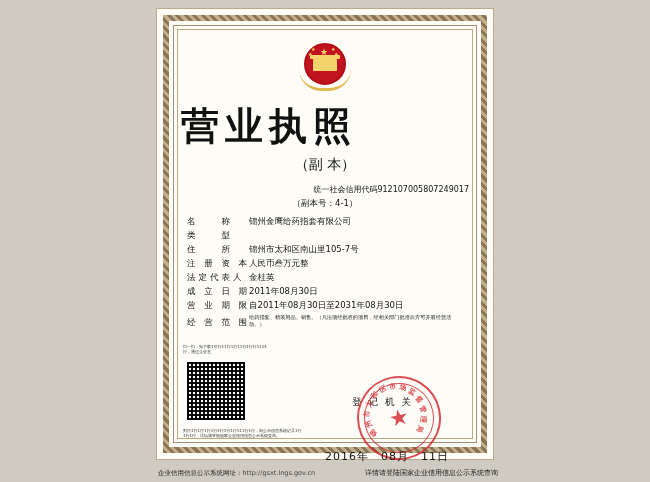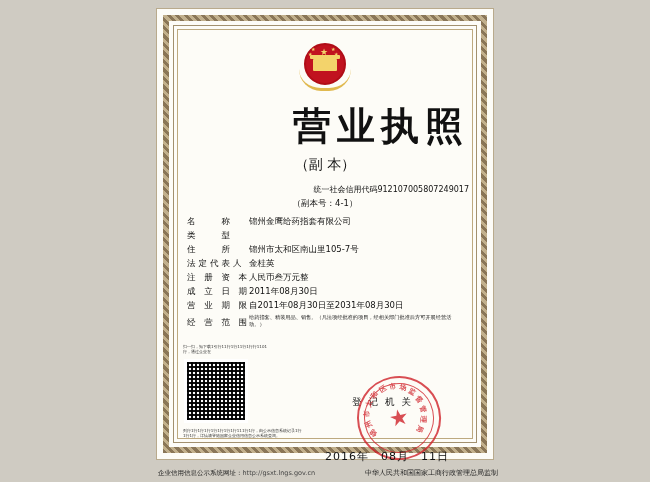--- a/index.html
+++ b/index.html
@@ -86,21 +86,21 @@
   .emblem .s4 { left: 39px; top: 13px; }
   .emblem .ears {
     position: absolute; left: 4px; top: 30px;
     width: 52px; height: 22px;
     border-bottom: 3px solid #e0b94f;
     border-radius: 0 0 26px 26px;
   }
 
   
   .title {
-    text-align: right;
+    text-align: left;
     font-family: "DejaVu Sans", sans-serif;
     font-weight: bold;
     font-size: 38px;
     letter-spacing: 6px;
     color: #111;
     margin-top: 2px;
   }
   .subtitle {
     text-align: center;
     font-size: 14px;
@@ -249,26 +249,26 @@
           <div class="value">锦州金鹰给药指套有限公司</div>
         </div>
         <div class="row">
           <div class="label">类　　型</div>
         </div>
         <div class="row">
           <div class="label">住　　所</div>
           <div class="value">锦州市太和区南山里105-7号</div>
         </div>
         <div class="row">
+          <div class="label">注 册 资 本</div>
+          <div class="value">人民币叁万元整</div>
+        </div>
+        <div class="row">
           <div class="label">法定代表人</div>
           <div class="value">金桂英</div>
-        </div>
-        <div class="row">
-          <div class="label">注 册 资 本</div>
-          <div class="value">人民币叁万元整</div>
         </div>
         <div class="row">
           <div class="label">成 立 日 期</div>
           <div class="value">2011年08月30日</div>
         </div>
         <div class="row">
           <div class="label">营 业 期 限</div>
           <div class="value">自2011年08月30日至2031年08月30日</div>
         </div>
         <div class="row">
@@ -305,15 +305,15 @@
 
         <div class="date-line">2016年　08月　11日</div>
       </div>
 
     </div>
   </div>
 
   <div class="foot-left">
     <span>企业信用信息公示系统网址：</span><span class="url">http://gsxt.lngs.gov.cn</span>
   </div>
-  <div class="foot-right">中华人民共和国国家工商行政管理总局监制</div>
+  <div class="foot-right">详情请登陆国家企业信用信息公示系统查询</div>
 
 </div>
 
 </body></html>

